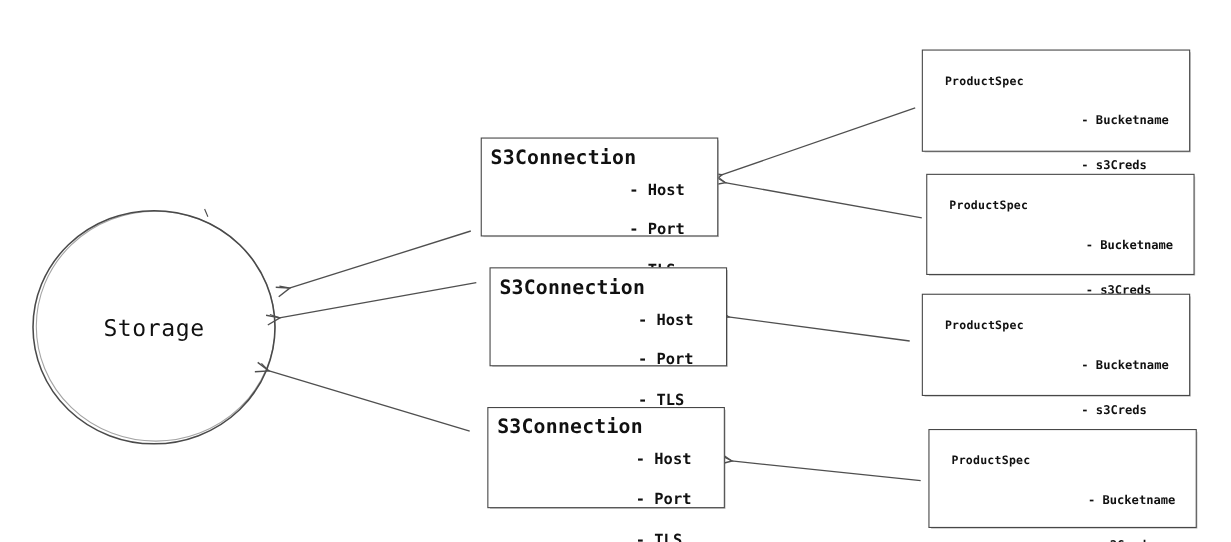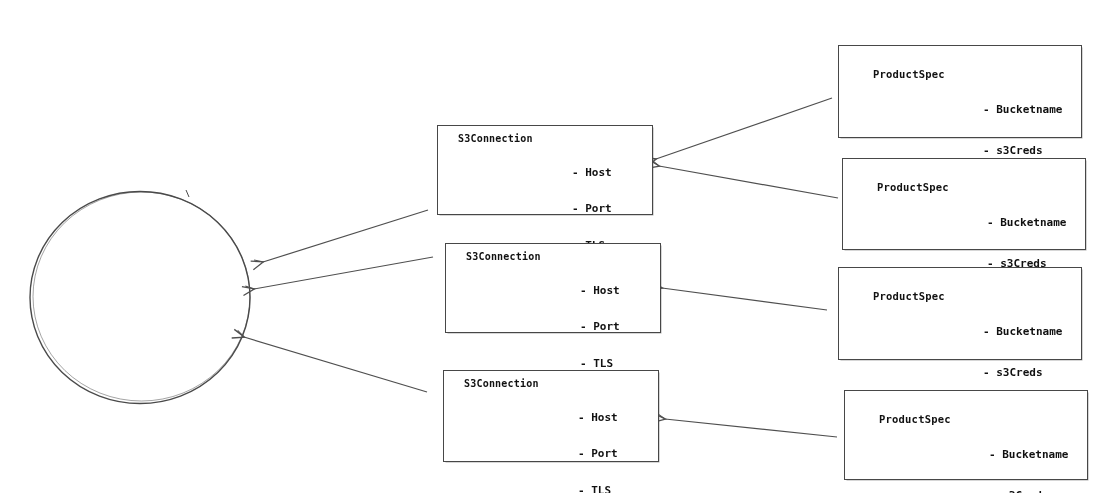--- a/index.html
+++ b/index.html
@@ -27,41 +27,41 @@
     background: #ffffff;
     border: 1.2px solid #474747;
     box-shadow: 1.5px 1.5px 0 -1px rgba(70,70,70,0.45);
     box-sizing: border-box;
     color: #111111;
   }
   
   .s3c { width: 216px; height: 90px; }
   .s3c .box-label {
     position: absolute;
-    left: 20px;
+    left: 8px;
     top: 7px;
-    font-size: 10px;
+    font-size: 18px;
     font-weight: 600;
     letter-spacing: 0.2px;
     white-space: nowrap;
   }
   .s3c .attr-list {
     position: absolute;
     left: 134px;
     top: 16px;
-    font-size: 11px;
+    font-size: 14px;
     font-weight: 600;
     line-height: 12.3px;
     white-space: pre;
   }
   
   .ps { width: 244px; height: 92px; }
   .ps .box-label {
     position: absolute;
-    left: 34px;
+    left: 20px;
     top: 22px;
     font-size: 10.5px;
     font-weight: 600;
     letter-spacing: 0.2px;
     white-space: nowrap;
   }
   .ps .attr-list {
     position: absolute;
     left: 144px;
     top: 30px;
@@ -105,20 +105,21 @@
     <line x1="832" y1="98" x2="656" y2="159" stroke="#4f4f4f" stroke-width="1.2" marker-end="url(#open-arrow)"></line>
     <line x1="838" y1="198" x2="659" y2="166" stroke="#4f4f4f" stroke-width="1.2" marker-end="url(#open-arrow)"></line>
     <line x1="827" y1="310" x2="662" y2="288" stroke="#4f4f4f" stroke-width="1.2" marker-end="url(#open-arrow)"></line>
     <line x1="837" y1="437" x2="665" y2="419" stroke="#4f4f4f" stroke-width="1.2" marker-end="url(#open-arrow)"></line>
 
     <line x1="428" y1="210" x2="263" y2="262" stroke="#4f4f4f" stroke-width="1.2" marker-end="url(#open-arrow)"></line>
     <line x1="433" y1="257" x2="254" y2="289" stroke="#4f4f4f" stroke-width="1.2" marker-end="url(#open-arrow)"></line>
     <line x1="427" y1="392" x2="244" y2="337" stroke="#4f4f4f" stroke-width="1.2" marker-end="url(#open-arrow)"></line>
   </svg>
 
+  <div class="storage-label">Storage</div>
 
   <div class="node-box s3c" style="left:437px; top:125px;">
     <div class="box-label">S3Connection</div>
     <div class="attr-list">
       <div class="attr-line">- Host</div>
       <div class="attr-line">- Port</div>
       <div class="attr-line">- TLS</div>
     </div>
   </div>
 

